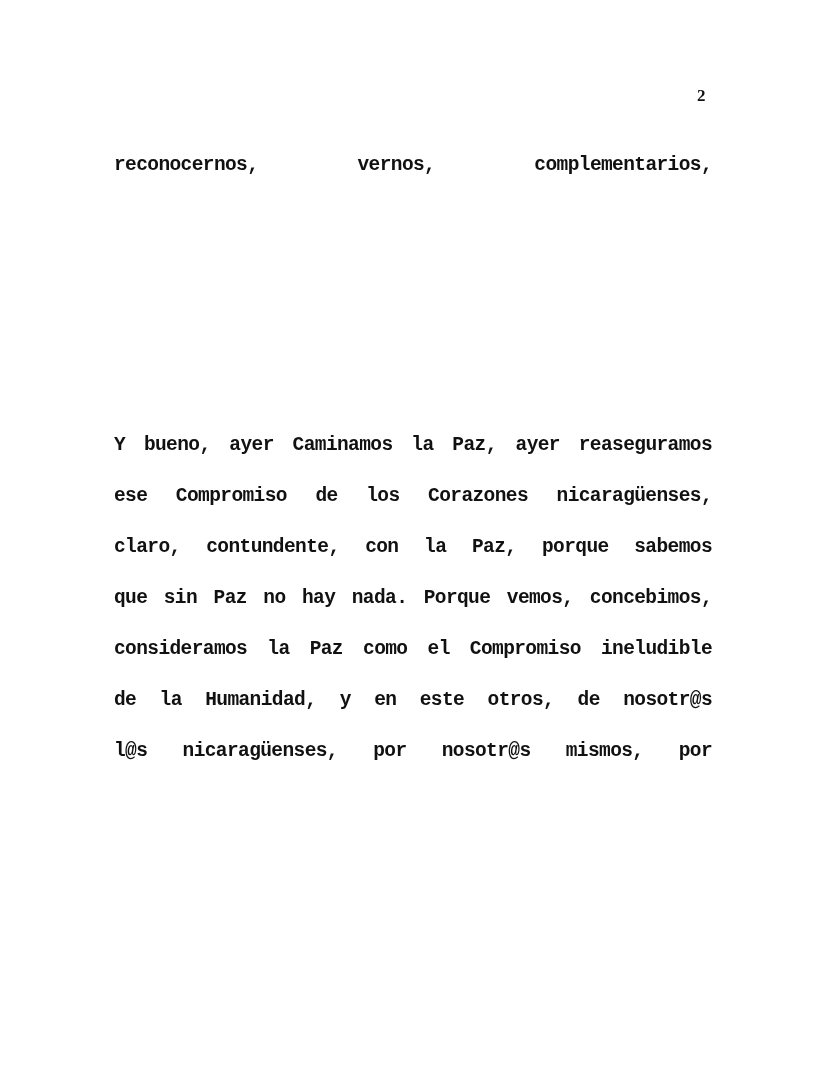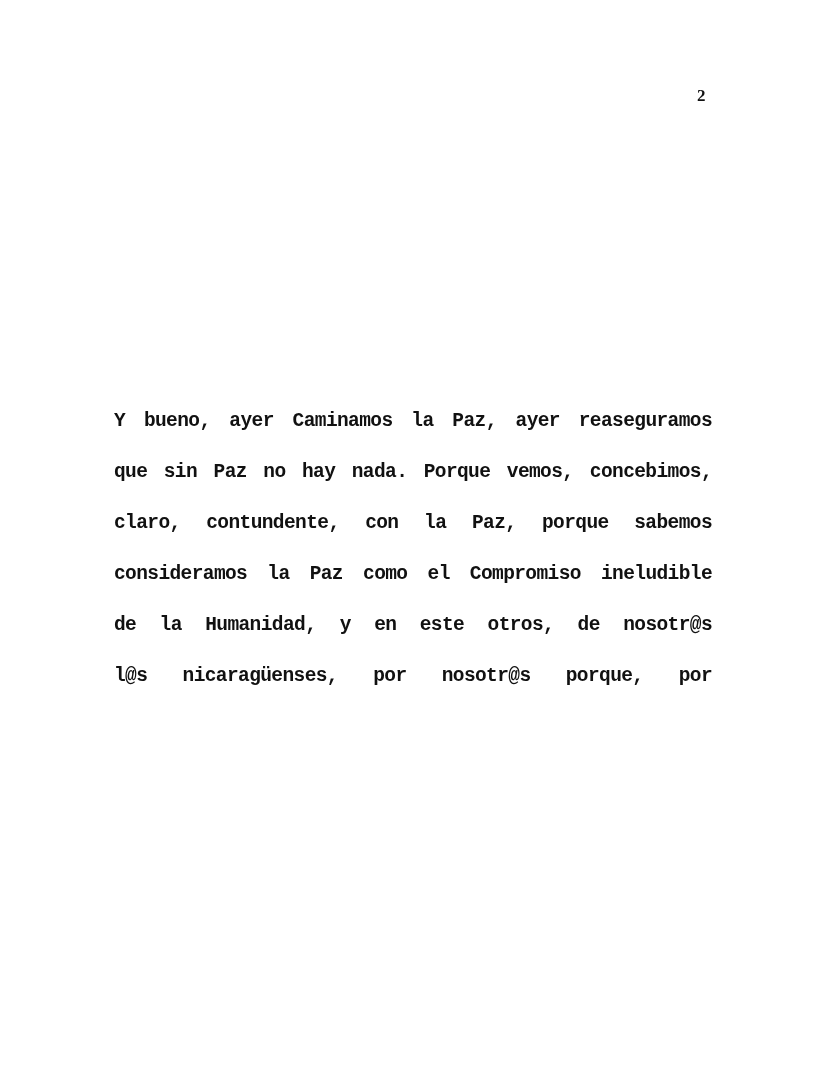--- a/index.html
+++ b/index.html
@@ -35,30 +35,32 @@
       height: 51px;
       line-height: 51px;
       white-space: nowrap;
       text-align: justify;
       text-align-last: justify;
     }
     .line.last {
       text-align-last: left;
     }
     #para1 { top: 140px; }
-    #para2 { top: 396px; }
+    #para2 { top: 420px; }
   </style>
 </head>
 <body>
 
 <div class="page-number">2</div>
 
 <div class="paragraph" id="para1">
+  <div class="line">reconocernos, vernos, complementarios,</div>
 </div>
 
 <div class="paragraph" id="para2">
   <div class="line">Y bueno, ayer Caminamos la Paz, ayer reaseguramos</div>
+  <div class="line">ese Compromiso de los Corazones nicaragüenses,</div>
+  <div class="line">claro, contundente, con la Paz, porque sabemos</div>
   <div class="line">que sin Paz no hay nada. Porque vemos, concebimos,</div>
-  <div class="line">claro, contundente, con la Paz, porque sabemos</div>
   <div class="line">consideramos la Paz como el Compromiso ineludible</div>
   <div class="line">de la Humanidad, y en este otros, de nosotr@s</div>
-  <div class="line">l@s nicaragüenses, por nosotr@s porque, por</div>
+  <div class="line">l@s nicaragüenses, por nosotr@s mismos, por</div>
 </div>
 
 </body></html>

